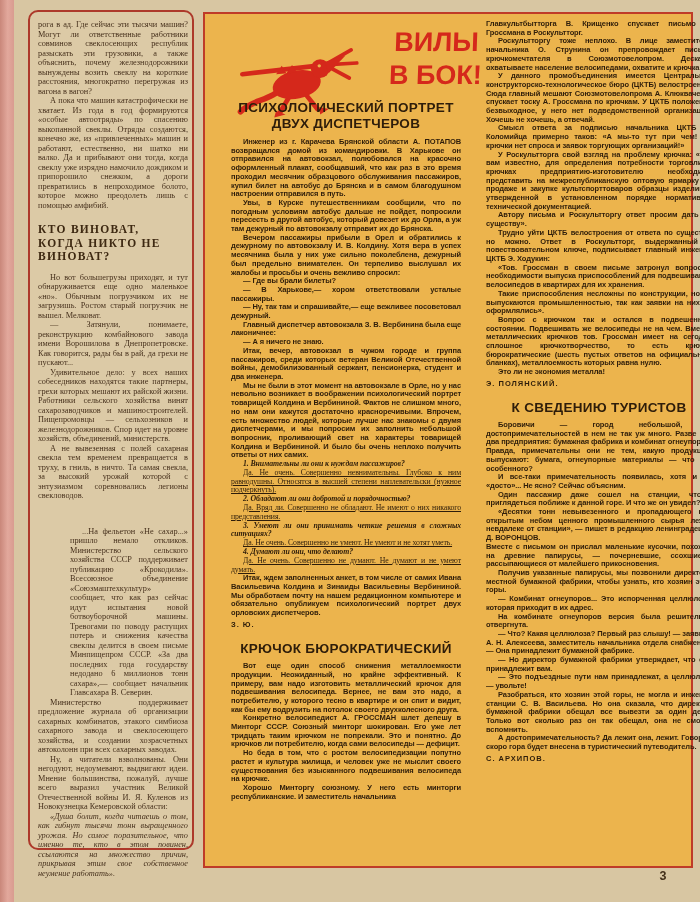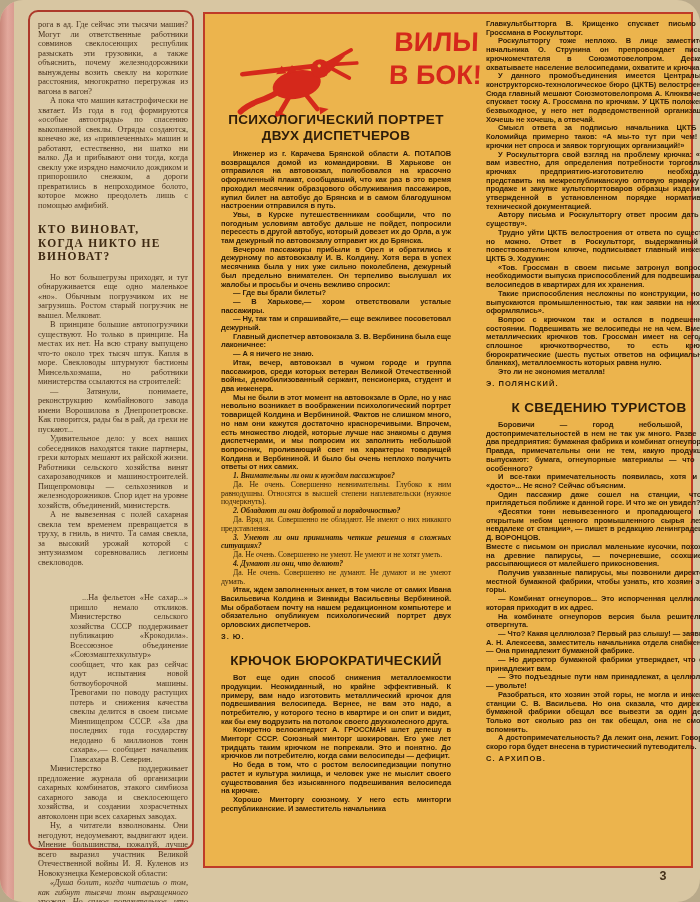--- a/index.html
+++ b/index.html
@@ -1,17 +1,17 @@
 <!DOCTYPE html>
 <html lang="ru"><head>
 <meta charset="utf-8">
 <style>
   html,body{margin:0;padding:0;background:#b9a98a;}
   .page{position:relative;width:700px;height:902px;background:#d8c6a2;overflow:hidden;
-        font-family:"Liberation Sans",sans-serif;border-radius:23px;}
+        font-family:"Liberation Sans",sans-serif;}
   .pink-strip{position:absolute;left:0;top:0;width:14px;height:902px;
         background:linear-gradient(90deg,#c9877a 0%,#e2a89c 55%,#d99c90 100%);}
   .red-frame{position:absolute;left:28px;top:10px;width:166px;height:840px;
         border:2px solid #ad392a;border-radius:10px;background:#dccaa6;box-sizing:border-box;}
   
   .left-col{position:absolute;left:38px;top:20px;width:150px;color:#46301c;}
   .left-col .para{margin:0;font:8.3px/9.5px "Liberation Serif",serif;text-align:justify;
         text-indent:12px;hyphens:auto;}
   .l-heading{margin:13px 0 9px;color:#3e2912;}
   .l-heading .tline{font:700 11.5px/13.5px "Liberation Serif",serif;letter-spacing:1.3px;
@@ -19,29 +19,29 @@
   .left-col .s-noindent{text-indent:0;}
   .left-col .s-gap{margin-top:26px;margin-left:32px;}
   .left-col .s-quote{font-style:italic;}
   
   .yellow-box{position:absolute;left:203px;top:12px;width:490px;height:856px;
         background:#ecb44d;border:2px solid #bf3b28;box-sizing:border-box;}
   .banner-title{position:absolute;left:172px;top:12px;width:118px;color:#d5281b;
         font:900 27px/33px "Liberation Sans",sans-serif;text-align:center;transform:skewX(-2deg);}
   .mascot{position:absolute;left:28px;top:16px;}
   .col{position:absolute;color:#2e1d0a;}
-  .col.mid{left:16px;top:86px;width:230px;margin-top:12px;}
+  .col.mid{left:26px;top:86px;width:230px;}
   .col.right{left:256px;top:6px;width:226px;margin-left:25px;}
   .col .para{margin:0;font:700 7.5px/8.7px "Liberation Sans",sans-serif;text-align:justify;
         text-indent:12px;letter-spacing:-0.1px;hyphens:auto;}
   .ytitle{font:800 13.5px/15.5px "Liberation Sans",sans-serif;text-align:center;
         letter-spacing:.3px;color:#2e1d0a;margin:0 0 7px;}
   .ytitle.sub{margin:11px 0 6px;}
   .col .s-q{font:italic 700 7.8px/8.8px "Liberation Serif",serif;}
-  .col .s-a{font:7.8px/8.8px "Liberation Serif",serif;font-weight:400;}
+  .col .s-a{font:7.8px/8.8px "Liberation Serif",serif;font-weight:400;text-decoration:underline;}
   .col .s-italic{}
   .col .s-noindent{text-indent:0;}
   .col .s-sig{text-align:left;text-indent:0;margin:3px 6px 4px 0;letter-spacing:1px;}
   .page-number{position:absolute;left:648px;top:869px;width:30px;text-align:center;
         font:700 12.5px "Liberation Sans",sans-serif;color:#43301a;}
 </style>
 </head>
 <body>
 
 <div class="page">
@@ -54,21 +54,20 @@
         <p class="para s-noindent">рога в ад. Где сейчас эти тысячи машин? Могут ли ответственные работники совминов свеклосеющих республик разыскать эти грузовики, а также объяснить, почему железнодорожники вынуждены возить свеклу на короткие расстояния, многократно перегружая из вагона в вагон?</p>
         <p class="para">А пока что машин катастрофически не хватает. Из года в год формируются «особые автоотряды» по спасению выкопанной свеклы. Отряды создаются, конечно же, из «привлеченных» машин и работают, естественно, ни шатко ни валко. Да и прибывают они тогда, когда свеклу уже изрядно намочило дождиком и припорошило снежком, а дороги превратились в непроходимое болото, которое можно преодолеть лишь с помощью амфибий.</p>
       </div>
     <div class="l-heading">
         <div class="tline">КТО ВИНОВАТ,</div>
         <div class="tline">КОГДА НИКТО НЕ</div>
         <div class="tline">ВИНОВАТ?</div>
       </div>
     <div>
         <p class="para">Но вот большегрузы приходят, и тут обнаруживается еще одно маленькое «но». Обычным погрузчиком их не загрузишь. Ростом старый погрузчик не вышел. Мелковат.</p>
-        <p class="para">В принципе большие автопогрузчики существуют. Но только в принципе. На местах их нет. На всю страну выпущено что-то около трех тысяч штук. Капля в море. Свекловоды штурмуют бастионы Минсельхозмаша, но работники министерства ссылаются на строителей:</p>
         <p class="para">— Затянули, понимаете, реконструкцию комбайнового завода имени Ворошилова в Днепропетровске. Как говорится, рады бы в рай, да грехи не пускают...</p>
         <p class="para">Удивительное дело: у всех наших собеседников находятся такие партнеры, грехи которых мешают их райской жизни. Работники сельского хозяйства винят сахарозаводчиков и машиностроителей. Пищепромовцы — сельхозников и железнодорожников. Спор идет на уровне хозяйств, объединений, министерств.</p>
         <p class="para">А не вывезенная с полей сахарная свекла тем временем превращается в труху, в гниль, в ничто. Та самая свекла, за высокий урожай которой с энтузиазмом соревновались легионы свекловодов.</p>
         <p class="para s-gap">...На фельетон «Не сахар...» пришло немало откликов. Министерство сельского хозяйства СССР поддерживает публикацию «Крокодила». Всесоюзное объединение «Союзмаштехкультур» сообщает, что как раз сейчас идут испытания новой ботвоуборочной машины. Тревогами по поводу растущих потерь и снижения качества свеклы делится в своем письме Минпищепром СССР. «За два последних года государству недодано 6 миллионов тонн сахара»,— сообщает начальник Главсахара В. Северин.</p>
         <p class="para">Министерство поддерживает предложение журнала об организации сахарных комбинатов, этакого симбиоза сахарного завода и свеклосеющего хозяйства, и создании хозрасчетных автоколонн при всех сахарных заводах.</p>
         <p class="para">Ну, а читатели взволнованы. Они негодуют, недоумевают, выдвигают идеи. Мнение большинства, пожалуй, лучше всего выразил участник Великой Отечественной войны И. Я. Куленов из Новокузнецка Кемеровской области:</p>
         <p class="para s-quote">«Душа болит, когда читаешь о том, как гибнут тысячи тонн выращенного урожая. Но самое поразительное, что именно те, кто в этом повинен, ссылаются на множество причин, прикрывая этим свое собственное неумение работать».</p>
       </div>
   </div>
 

